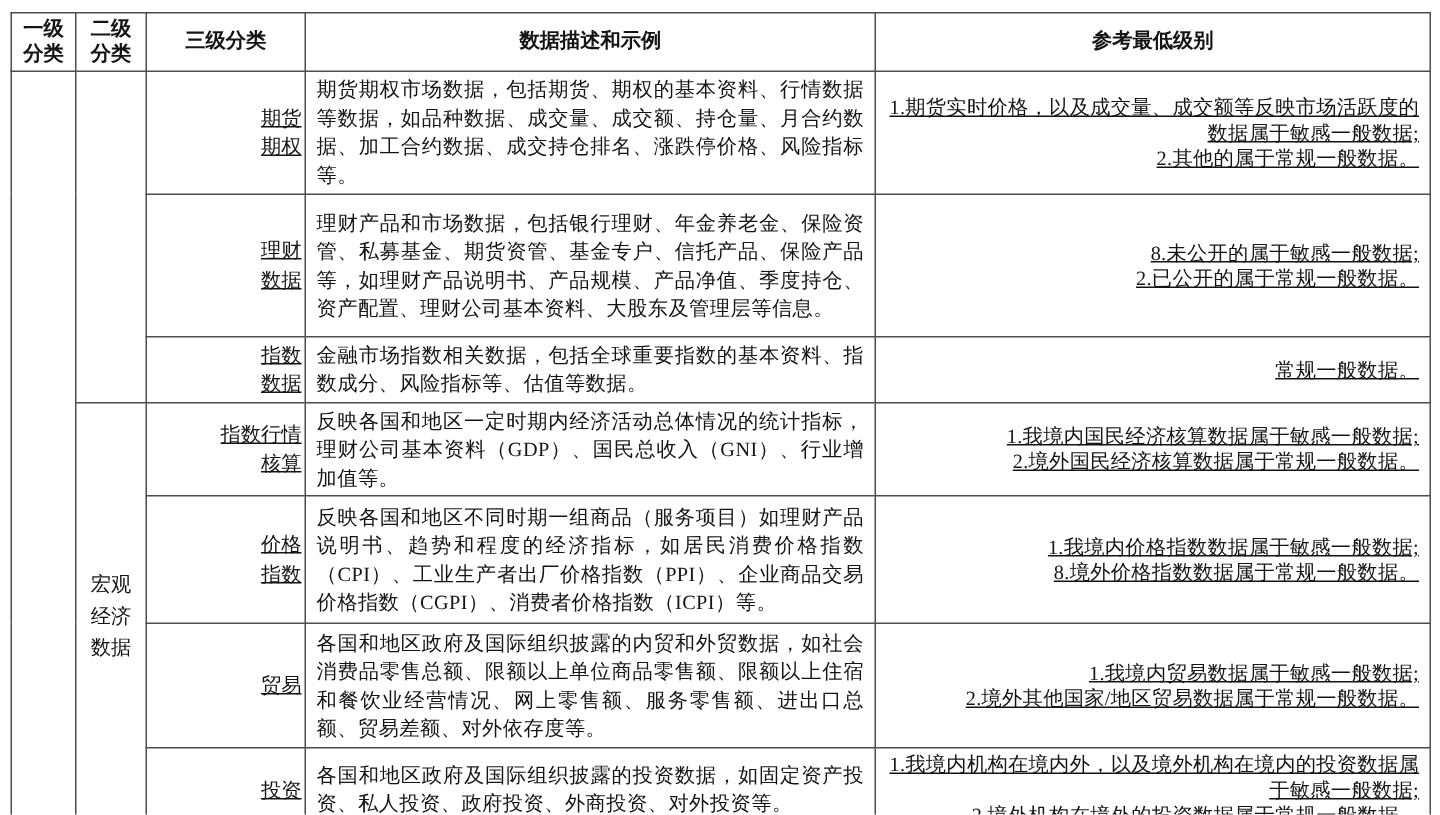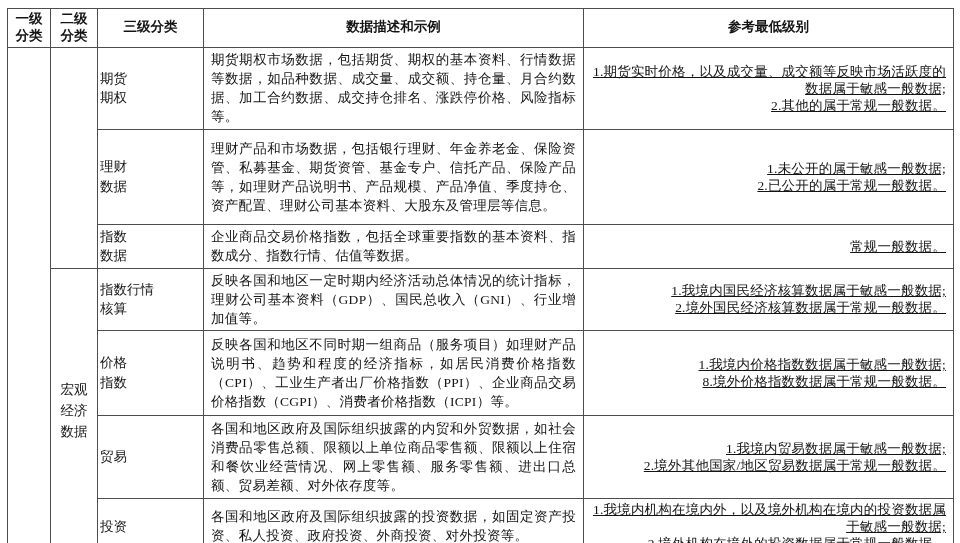--- a/index.html
+++ b/index.html
@@ -7,21 +7,21 @@
        font-family:"Liberation Serif","DejaVu Serif",serif;color:#141414;}
   .wrap{padding:8px 7px 0 7px;}
   table{border-collapse:collapse;width:946px;table-layout:fixed;}
   th,td{border:1px solid #4d4d4d;box-sizing:border-box;}
   th{font-family:"Liberation Sans","DejaVu Sans",sans-serif;font-weight:bold;
      font-size:13.5px;text-align:center;vertical-align:middle;
      white-space:pre-line;line-height:1.25;padding:2px 2px;}
   .c-l1{width:43px}.c-l2{width:47px}.c-l3{width:106px}.c-desc{width:380px}.c-ref{width:370px}
   td{font-size:13.5px;}
   td.level1,td.level2{text-align:center;vertical-align:middle;white-space:pre-line;line-height:1.55;}
-  td.level3{text-align:left;vertical-align:middle;white-space:pre-line;line-height:1.45;padding:2px 2px;}
+  td.level3{text-align:right;vertical-align:middle;white-space:pre-line;line-height:1.45;padding:2px 2px;text-decoration:underline;}
   td.desc{text-align:justify;vertical-align:middle;line-height:19px;padding:2px 7px;letter-spacing:0.3px;}
   td.ref{text-align:right;vertical-align:middle;white-space:pre-line;line-height:17px;padding:2px 7px;letter-spacing:0.2px;text-decoration:underline;}
   tr.h-head{height:33px}
   tr.h-r0{height:82px}
   tr.h-r1{height:95px}
   tr.h-r2{height:44px}
   tr.h-r3{height:56px}
   tr.h-r4{height:85px}
   tr.h-r5{height:83px}
   tr.h-r6{height:52px}
@@ -56,27 +56,27 @@
         <td class="level3">期货
 期权</td>
         <td class="desc">期货期权市场数据，包括期货、期权的基本资料、行情数据等数据，如品种数据、成交量、成交额、持仓量、月合约数据、加工合约数据、成交持仓排名、涨跌停价格、风险指标等。</td>
         <td class="ref">1.期货实时价格，以及成交量、成交额等反映市场活跃度的数据属于敏感一般数据;
 2.其他的属于常规一般数据。</td>
       </tr>
       <tr class="h-r1">
         <td class="level3">理财
 数据</td>
         <td class="desc">理财产品和市场数据，包括银行理财、年金养老金、保险资管、私募基金、期货资管、基金专户、信托产品、保险产品等，如理财产品说明书、产品规模、产品净值、季度持仓、资产配置、理财公司基本资料、大股东及管理层等信息。</td>
-        <td class="ref">1.未公开的属于敏感一般数据;
+        <td class="ref">8.未公开的属于敏感一般数据;
 2.已公开的属于常规一般数据。</td>
       </tr>
       <tr class="h-r2">
         <td class="level3">指数
 数据</td>
-        <td class="desc">企业商品交易价格指数，包括全球重要指数的基本资料、指数成分、指数行情、估值等数据。</td>
+        <td class="desc">金融市场指数相关数据，包括全球重要指数的基本资料、指数成分、风险指标等、估值等数据。</td>
         <td class="ref">常规一般数据。</td>
       </tr>
       <tr class="h-r3">
         <td class="level2" rowspan="4">宏观
 经济
 数据</td>
         <td class="level3">指数行情
 核算</td>
         <td class="desc">反映各国和地区一定时期内经济活动总体情况的统计指标，理财公司基本资料（GDP）、国民总收入（GNI）、行业增加值等。</td>
         <td class="ref">1.我境内国民经济核算数据属于敏感一般数据;

